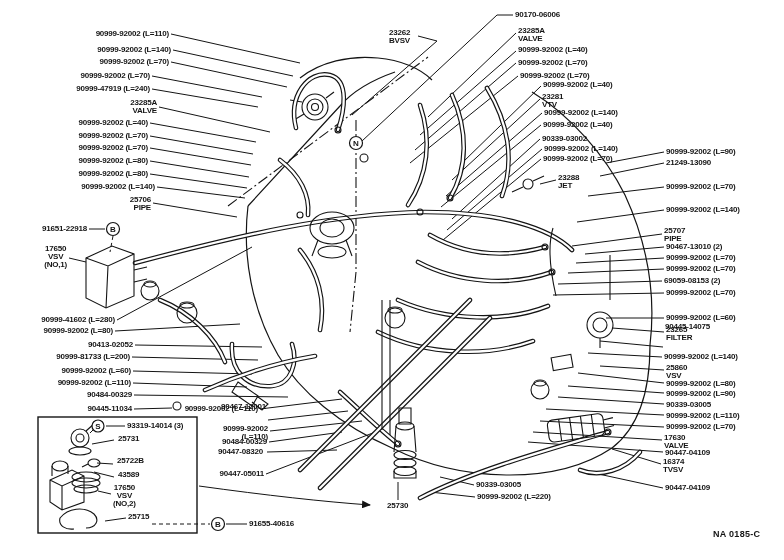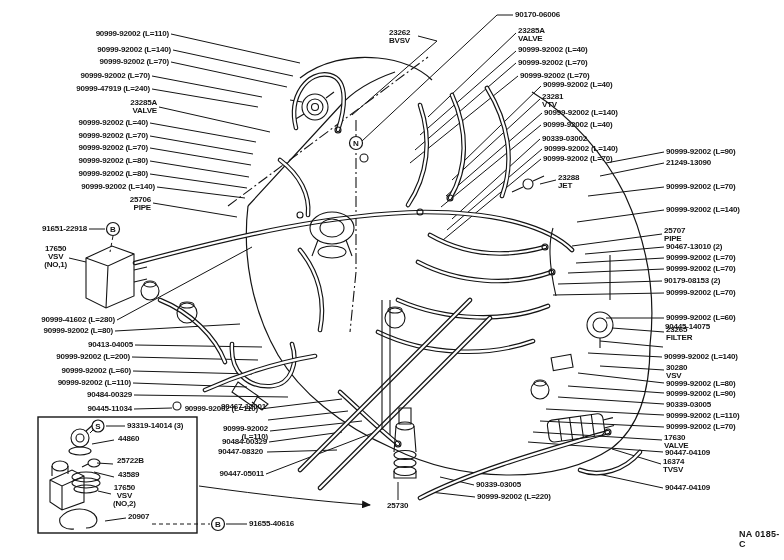--- a/index.html
+++ b/index.html
@@ -294,43 +294,43 @@
 <div class="lbl r" style="right:636px;top:170px">90999-92002 (L=80)</div>
 <div class="lbl r" style="right:629px;top:183px">90999-92002 (L=140)</div>
 <div class="lbl r" style="right:633px;top:196px">25706
 PIPE</div>
 <div class="lbl r" style="right:697px;top:225px">91651-22918</div>
 <div class="lbl r c" style="right:717px;top:245px">17650
 VSV
 (NO,1)</div>
 <div class="lbl r" style="right:669px;top:316px">90999-41602 (L=280)</div>
 <div class="lbl r" style="right:671px;top:327px">90999-92002 (L=80)</div>
-<div class="lbl r" style="right:651px;top:341px">90413-04005</div>
-<div class="lbl r" style="right:654px;top:353px">90999-92002 (L=200)</div>
+<div class="lbl r" style="right:651px;top:341px">90413-02052</div>
+<div class="lbl r" style="right:654px;top:353px">90999-81733 (L=200)</div>
 <div class="lbl r" style="right:653px;top:367px">90999-92002 (L=60)</div>
 <div class="lbl r" style="right:653px;top:379px">90999-92002 (L=110)</div>
 <div class="lbl r" style="right:652px;top:391px">90484-00329</div>
 <div class="lbl r" style="right:652px;top:405px">90445-11034</div>
 <div class="lbl r" style="right:526px;top:405px">90999-92002 (L=110)</div>
 <div class="lbl r" style="right:518px;top:403px">90467-12001</div>
 <div class="lbl r" style="right:516px;top:425px">90999-92002
 (L=110)</div>
 <div class="lbl r" style="right:517px;top:438px">90484-00329</div>
 <div class="lbl r" style="right:521px;top:448px">90447-08320</div>
 <div class="lbl r" style="right:520px;top:470px">90447-05011</div>
 <div class="lbl" style="left:387px;top:502px">25730</div>
 <div class="lbl" style="left:249px;top:520px">91655-40616</div>
 <div class="lbl" style="left:127px;top:422px">93319-14014 (3)</div>
-<div class="lbl" style="left:118px;top:435px">44860</div>
+<div class="lbl" style="left:118px;top:435px">25731</div>
 <div class="lbl" style="left:117px;top:457px">25722B</div>
 <div class="lbl" style="left:118px;top:471px">43589</div>
 <div class="lbl c" style="left:113px;top:484px">17650
 VSV
 (NO,2)</div>
-<div class="lbl" style="left:128px;top:513px">20907</div>
+<div class="lbl" style="left:128px;top:513px">25715</div>
 <div class="lbl" style="left:515px;top:11px">90170-06006</div>
 <div class="lbl" style="left:389px;top:29px">23262
 BVSV</div>
 <div class="lbl" style="left:518px;top:27px">23285A
 VALVE</div>
 <div class="lbl" style="left:518px;top:46px">90999-92002 (L=40)</div>
 <div class="lbl" style="left:518px;top:59px">90999-92002 (L=70)</div>
 <div class="lbl" style="left:520px;top:72px">90999-92002 (L=70)</div>
 <div class="lbl" style="left:543px;top:81px">90999-92002 (L=40)</div>
 <div class="lbl" style="left:542px;top:93px">23281
@@ -344,38 +344,38 @@
 JET</div>
 <div class="lbl" style="left:666px;top:148px">90999-92002 (L=90)</div>
 <div class="lbl" style="left:666px;top:159px">21249-13090</div>
 <div class="lbl" style="left:666px;top:183px">90999-92002 (L=70)</div>
 <div class="lbl" style="left:666px;top:206px">90999-92002 (L=140)</div>
 <div class="lbl" style="left:664px;top:227px">25707
 PIPE</div>
 <div class="lbl" style="left:666px;top:243px">90467-13010 (2)</div>
 <div class="lbl" style="left:666px;top:254px">90999-92002 (L=70)</div>
 <div class="lbl" style="left:666px;top:265px">90999-92002 (L=70)</div>
-<div class="lbl" style="left:664px;top:277px">90179-08153 (2)</div>
+<div class="lbl" style="left:664px;top:277px">69059-08153 (2)</div>
 <div class="lbl" style="left:666px;top:289px">90999-92002 (L=70)</div>
 <div class="lbl" style="left:666px;top:314px">90999-92002 (L=60)</div>
 <div class="lbl" style="left:666px;top:326px">23265
 FILTER</div>
 <div class="lbl" style="left:665px;top:323px">90445-14075</div>
 <div class="lbl" style="left:664px;top:353px">90999-92002 (L=140)</div>
-<div class="lbl" style="left:666px;top:364px">30280
+<div class="lbl" style="left:666px;top:364px">25860
 VSV</div>
 <div class="lbl" style="left:666px;top:380px">90999-92002 (L=80)</div>
 <div class="lbl" style="left:666px;top:390px">90999-92002 (L=90)</div>
 <div class="lbl" style="left:666px;top:401px">90339-03005</div>
 <div class="lbl" style="left:666px;top:412px">90999-92002 (L=110)</div>
 <div class="lbl" style="left:666px;top:423px">90999-92002 (L=70)</div>
 <div class="lbl" style="left:664px;top:434px">17630
 VALVE</div>
 <div class="lbl" style="left:665px;top:449px">90447-04109</div>
 <div class="lbl" style="left:663px;top:458px">16374
 TVSV</div>
 <div class="lbl" style="left:665px;top:484px">90447-04109</div>
 <div class="lbl" style="left:476px;top:481px">90339-03005</div>
 <div class="lbl" style="left:477px;top:493px">90999-92002 (L=220)</div>
 
-<div class="code" style="left:739px;top:529px">NA 0185-C</div>
+<div class="code" style="left:713px;top:529px">NA 0185-C</div>
 
 </div>
 
 </body></html>

